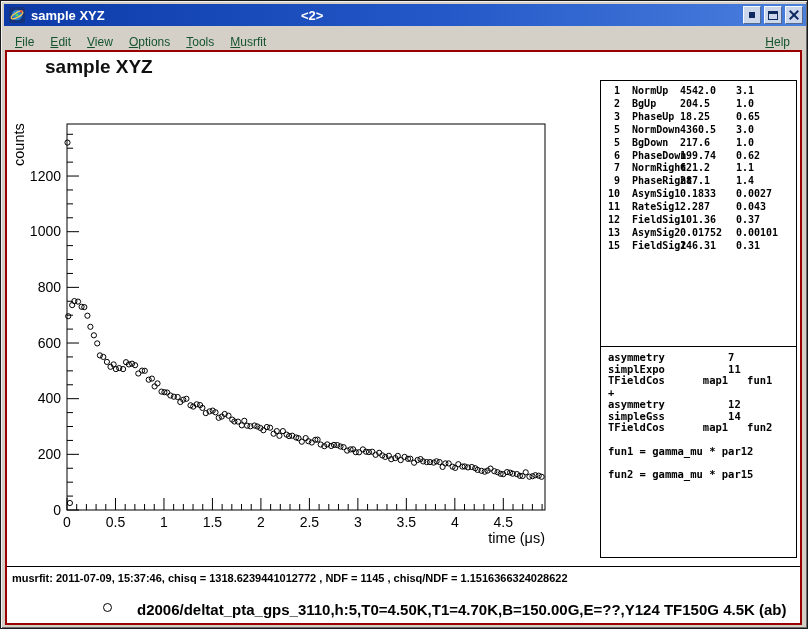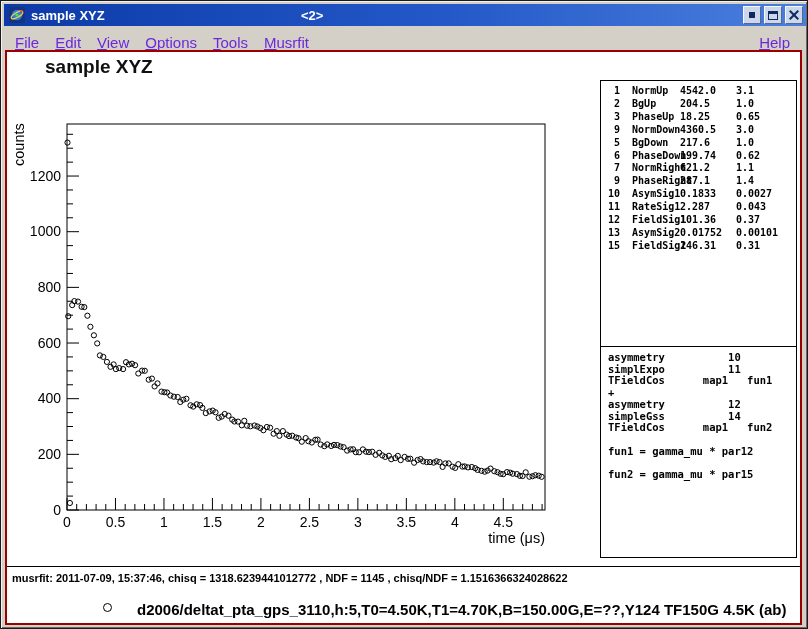--- a/index.html
+++ b/index.html
@@ -23,21 +23,21 @@
   .g-max{width:10px;height:9px;border:1px solid #0e2a5e;border-top-width:3px;box-sizing:border-box;}
   .g-close{width:10px;height:10px;position:relative;}
   .g-close::before,.g-close::after{content:"";position:absolute;left:-1px;top:4px;
     width:12px;height:2px;background:#0e2a5e;}
   .g-close::before{transform:rotate(45deg);}
   .g-close::after{transform:rotate(-45deg);}
 
   
   .menubar{position:absolute;left:3px;top:25px;width:802px;height:32px;
     display:flex;align-items:center;box-sizing:border-box;padding-left:3px;
-    font-size:15px;color:#6d28d9;background:#d4d0c8;}
+    font-size:12px;color:#14532d;background:#d4d0c8;}
   .menu-item{padding:3px 8px;cursor:pointer;white-space:nowrap;}
   .menu-help{margin-left:auto;margin-right:8px;text-align:right;}
 
   
   .canvas{position:absolute;left:4px;top:49px;width:797px;height:575px;
     background:#ffffff;border:2px solid #9b0000;box-sizing:border-box;}
   .canvas-title{position:absolute;left:38px;top:4px;font-size:19px;font-weight:bold;color:#101010;}
   #plot{position:absolute;left:0;top:0;}
 
   
@@ -354,33 +354,33 @@
           <circle cx="60.5" cy="90.6" r="2.6"></circle>
           <circle cx="62.9" cy="451.0" r="2.6"></circle>
         </g>
       </svg>
     <div class="canvas-title">sample XYZ</div>
 
     <div class="stats-box" id="stats-box">
         <div class="param-row"><span class="p-name"> 1  NormUp</span><span class="p-val">4542.0</span><span class="p-err">3.1</span></div>
         <div class="param-row"><span class="p-name"> 2  BgUp</span><span class="p-val">204.5</span><span class="p-err">1.0</span></div>
         <div class="param-row"><span class="p-name"> 3  PhaseUp</span><span class="p-val">18.25</span><span class="p-err">0.65</span></div>
-        <div class="param-row"><span class="p-name"> 9  NormDown</span><span class="p-val">4360.5</span><span class="p-err">3.0</span></div>
+        <div class="param-row"><span class="p-name"> 5  NormDown</span><span class="p-val">4360.5</span><span class="p-err">3.0</span></div>
         <div class="param-row"><span class="p-name"> 5  BgDown</span><span class="p-val">217.6</span><span class="p-err">1.0</span></div>
         <div class="param-row"><span class="p-name"> 6  PhaseDown</span><span class="p-val">199.74</span><span class="p-err">0.62</span></div>
         <div class="param-row"><span class="p-name"> 7  NormRight</span><span class="p-val">621.2</span><span class="p-err">1.1</span></div>
         <div class="param-row"><span class="p-name"> 9  PhaseRight</span><span class="p-val">287.1</span><span class="p-err">1.4</span></div>
         <div class="param-row"><span class="p-name">10  AsymSig1</span><span class="p-val">0.1833</span><span class="p-err">0.0027</span></div>
         <div class="param-row"><span class="p-name">11  RateSig1</span><span class="p-val">2.287</span><span class="p-err">0.043</span></div>
         <div class="param-row"><span class="p-name">12  FieldSig1</span><span class="p-val">101.36</span><span class="p-err">0.37</span></div>
         <div class="param-row"><span class="p-name">13  AsymSig2</span><span class="p-val">0.01752</span><span class="p-err">0.00101</span></div>
         <div class="param-row"><span class="p-name">15  FieldSig2</span><span class="p-val">146.31</span><span class="p-err">0.31</span></div>
       </div>
     <div class="theory-box" id="theory-box">
-        <div class="theory-line">asymmetry          10</div>
+        <div class="theory-line">asymmetry          7</div>
         <div class="theory-line">simplExpo          11</div>
         <div class="theory-line">TFieldCos      map1   fun1</div>
         <div class="theory-line">+</div>
         <div class="theory-line">asymmetry          12</div>
         <div class="theory-line">simpleGss          14</div>
         <div class="theory-line">TFieldCos      map1   fun2</div>
         <div class="theory-line"></div>
         <div class="theory-line">fun1 = gamma_mu * par12</div>
         <div class="theory-line"></div>
         <div class="theory-line">fun2 = gamma_mu * par15</div>

